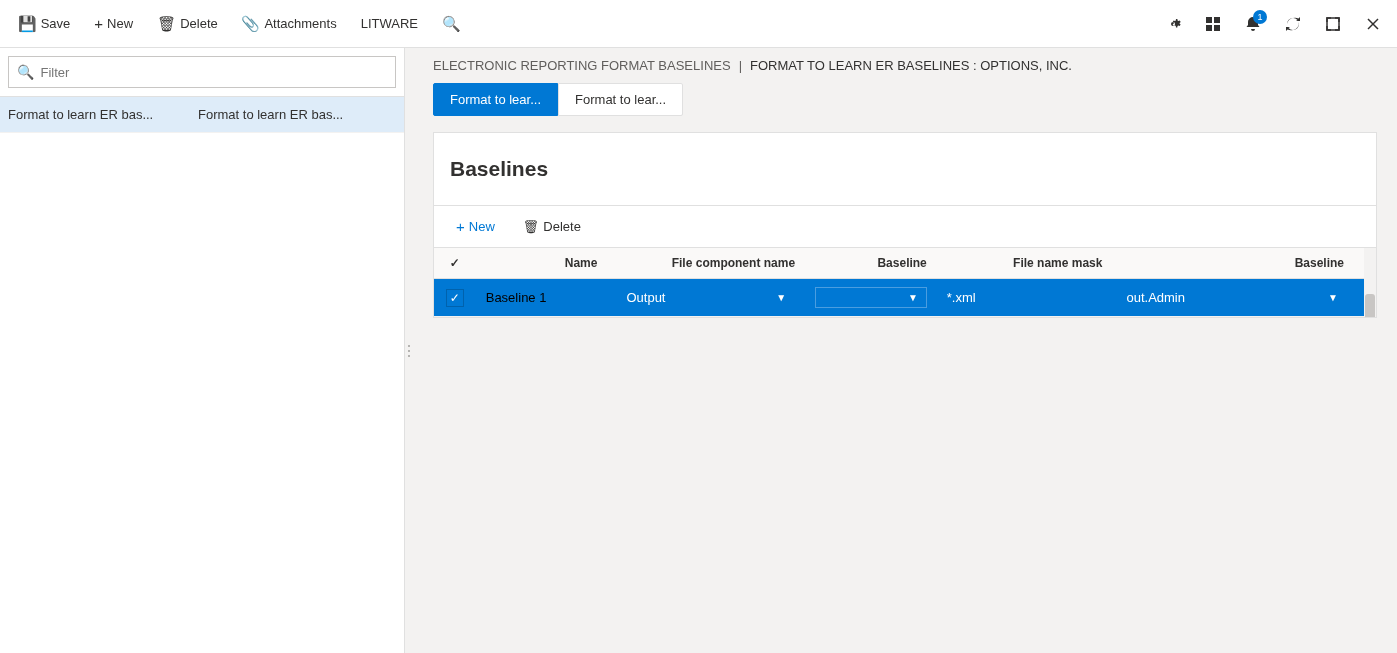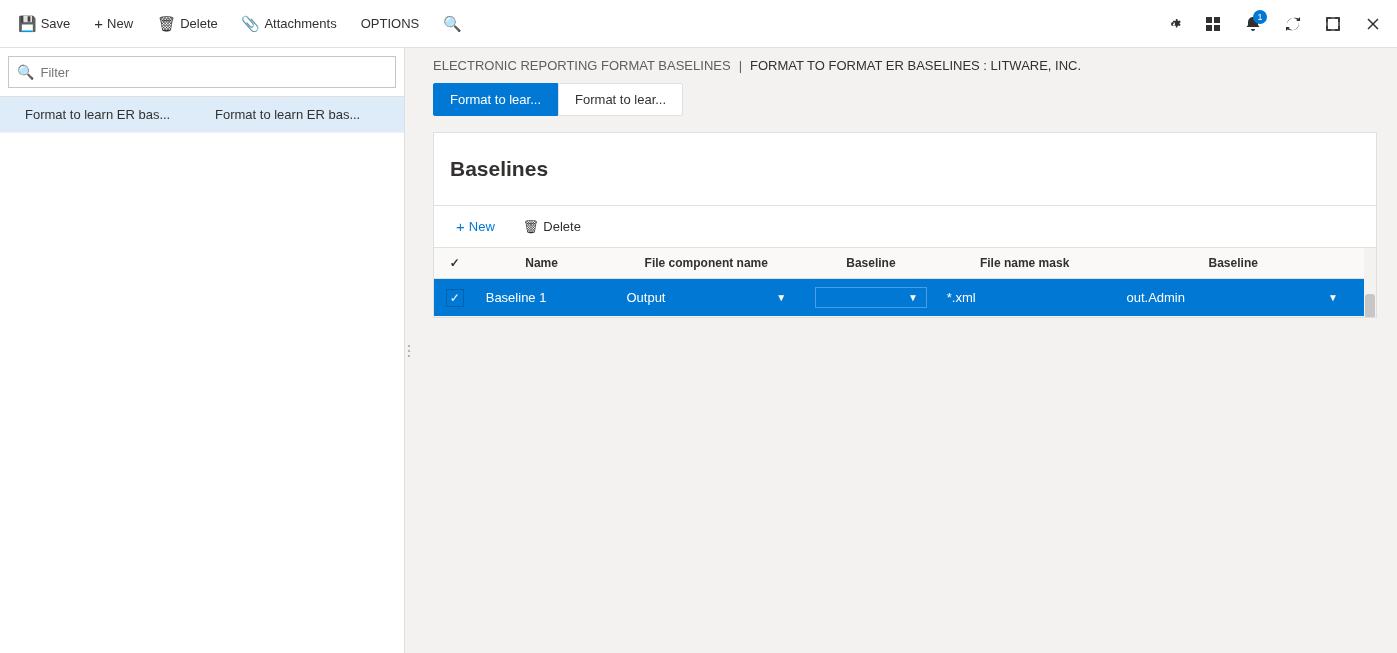--- a/index.html
+++ b/index.html
@@ -61,21 +61,21 @@
       position: relative;
     }
     .filter-input input {
       border: none; outline: none; width: 100%; font-size: 13px; color: #0c4a6e;
     }
     .filter-icon { margin-right: 6px; color: #605e5c; font-size: 14px; }
 
     .sidebar-list { flex: 1; overflow-y: auto; }
     .sidebar-item {
       display: flex; align-items: center; gap: 0;
-      padding: 10px 25px; cursor: pointer; border-bottom: 1px solid #f3f2f1;
+      padding: 10px 8px; cursor: pointer; border-bottom: 1px solid #f3f2f1;
       color: #323130;
     }
     .sidebar-item.selected { background: #deecf9; }
     .sidebar-item-text { font-size: 13px; }
     .sidebar-item-col1 { width: 190px; overflow: hidden; text-overflow: ellipsis; white-space: nowrap; }
     .sidebar-item-col2 { flex: 1; overflow: hidden; text-overflow: ellipsis; white-space: nowrap; }
 
     
     .drag-handle {
       width: 8px; display: flex; flex-direction: column; align-items: center; justify-content: center;
@@ -123,21 +123,21 @@
     .bl-btn {
       display: flex; align-items: center; gap: 4px;
       padding: 4px 10px; cursor: pointer; border: none; background: transparent;
       color: #0078d4; font-size: 13px;
     }
 
     
     .bl-table { width: 100%; border-collapse: collapse; }
     .bl-table th {
       background: #faf9f8; border-bottom: 1px solid #e0e0e0;
-      padding: 8px 10px; font-weight: 600; color: #323130; text-align: center;
+      padding: 8px 10px; font-weight: 600; color: #323130; text-align: right;
       font-size: 12px; white-space: nowrap;
     }
     .bl-table td {
       padding: 6px 10px; border-bottom: 1px solid #f3f2f1; vertical-align: middle;
     }
     .bl-table .check-col { width: 36px; text-align: center; }
     .row-selected td { background: #0078d4 !important; color: #fff; }
     .col-name { width: 120px; }
     .col-file-comp { width: 180px; }
     .col-companies { width: 120px; }
@@ -177,21 +177,21 @@
     </button>
     <button class="tb-btn">
       <span class="icon">🗑</span>
       <span>Delete</span>
     </button>
     <button class="tb-btn">
       <span class="icon">📎</span>
       <span>Attachments</span>
     </button>
     <button class="tb-btn">
-      <span>OPTIONS</span>
+      <span>LITWARE</span>
     </button>
     <button class="tb-btn">
       <span class="icon">🔍</span>
     </button>
   </div>
   <div class="tb-right">
     <button class="tb-icon-btn">
       <svg width="16" height="16" viewBox="0 0 16 16" fill="#323130">
           <path d="M8 10a2 2 0 100-4 2 2 0 000 4zm6.5-2.5l1.1.9-.9 1.5-1.4-.4a4.5 4.5 0 01-.8.5l-.2 1.4H11l-.2-1.4a4.5 4.5 0 01-.8-.5l-1.4.4-.9-1.5 1.1-.9v-.9L7.7 6.1l.9-1.5 1.4.4a4.5 4.5 0 01.8-.5L11 3h1.4l.2 1.4c.3.1.5.3.8.5l1.4-.4.9 1.5-1.1.9v.9z"></path>
         </svg>
@@ -257,21 +257,21 @@
     <div class="drag-dot"></div>
     <div class="drag-dot"></div>
     <div class="drag-dot"></div>
   </div>
 
   <div class="content">
 
     <div class="breadcrumb-bar">
       <span>ELECTRONIC REPORTING FORMAT BASELINES</span>
       <span>|</span>
-      <span style="color:#323130;">FORMAT TO FORMAT ER BASELINES : LITWARE, INC.</span>
+      <span style="color:#323130;">FORMAT TO LEARN ER BASELINES : OPTIONS, INC.</span>
     </div>
 
     <div class="content-body">
 
       <div class="reference-section">
         <div class="reference-tabs">
           <button class="ref-tab active">Format to lear...</button>
           <button class="ref-tab">Format to lear...</button>
         </div>
       </div>
@@ -302,21 +302,21 @@
                 <th style="width:12px;"></th>
               </tr>
             </thead>
             <tbody>
               <tr class="row-selected">
                 <td class="check-col">
                   <div class="cb-blue">
                     <span class="check">✓</span>
                   </div>
                 </td>
-                <td style="color:#ffffff;font-weight:500;">Baseline 1</td>
+                <td style="color:#000000;font-weight:500;">Baseline 1</td>
                 <td>
                   <div class="table-select table-select-blue">
                     <span>Output</span>
                     <span class="chevron-down">▼</span>
                   </div>
                 </td>
                 <td style="position:relative;">
                   <div class="table-select table-select-blue" style="color:#fff; border-color:#4a9de0;">
                     <span></span>
                     <span class="chevron-down">▼</span>

